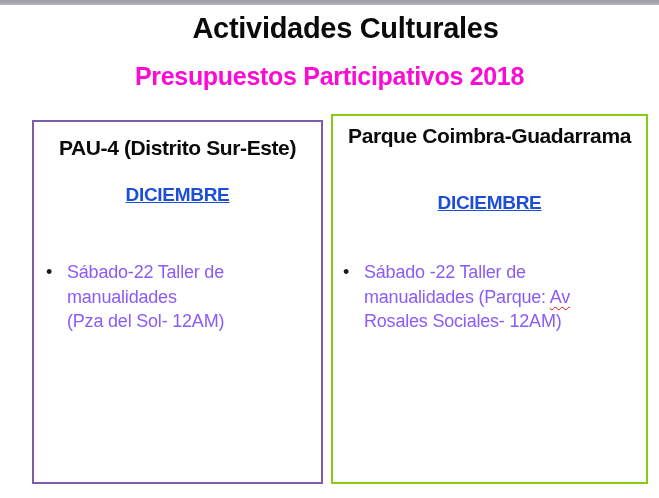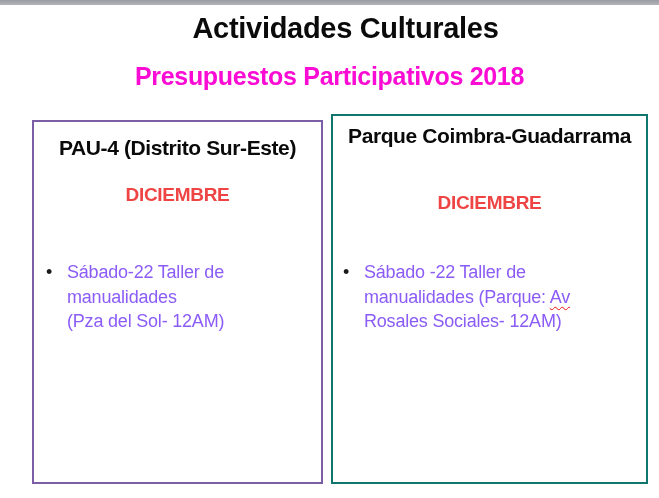--- a/index.html
+++ b/index.html
@@ -47,37 +47,38 @@
     box-sizing: border-box;
   }
   #left-box {
     left: 32px; top: 120px;
     width: 291px; height: 364px;
     border: 2px solid #7b5ea6;
   }
   #right-box {
     left: 331px; top: 114px;
     width: 317px; height: 370px;
-    border: 2px solid #0f766e;
+    border: 2px solid #84cc16;
   }
   .box-title {
     text-align: center;
     font-size: 21px;
     font-weight: bold;
     color: #0a0a0a;
     letter-spacing: -0.4px;
   }
   #left-box .box-title { margin-top: 14px; }
   #right-box .box-title { margin-top: 8px; }
   .box-month {
     text-align: center;
     font-size: 19px;
     font-weight: bold;
-    color: #ef4444;
+    color: #1d4ed8;
     letter-spacing: -0.3px;
+    text-decoration: underline;
   }
   #left-box .box-month { margin-top: 24px; }
   #right-box .box-month { margin-top: 44px; }
   .bullet-item {
     display: flex;
     align-items: flex-start;
   }
   #left-box .bullet-item { margin: 54px 6px 0 12px; }
   #right-box .bullet-item { margin: 46px 6px 0 10px; }
   .bullet-dot {

